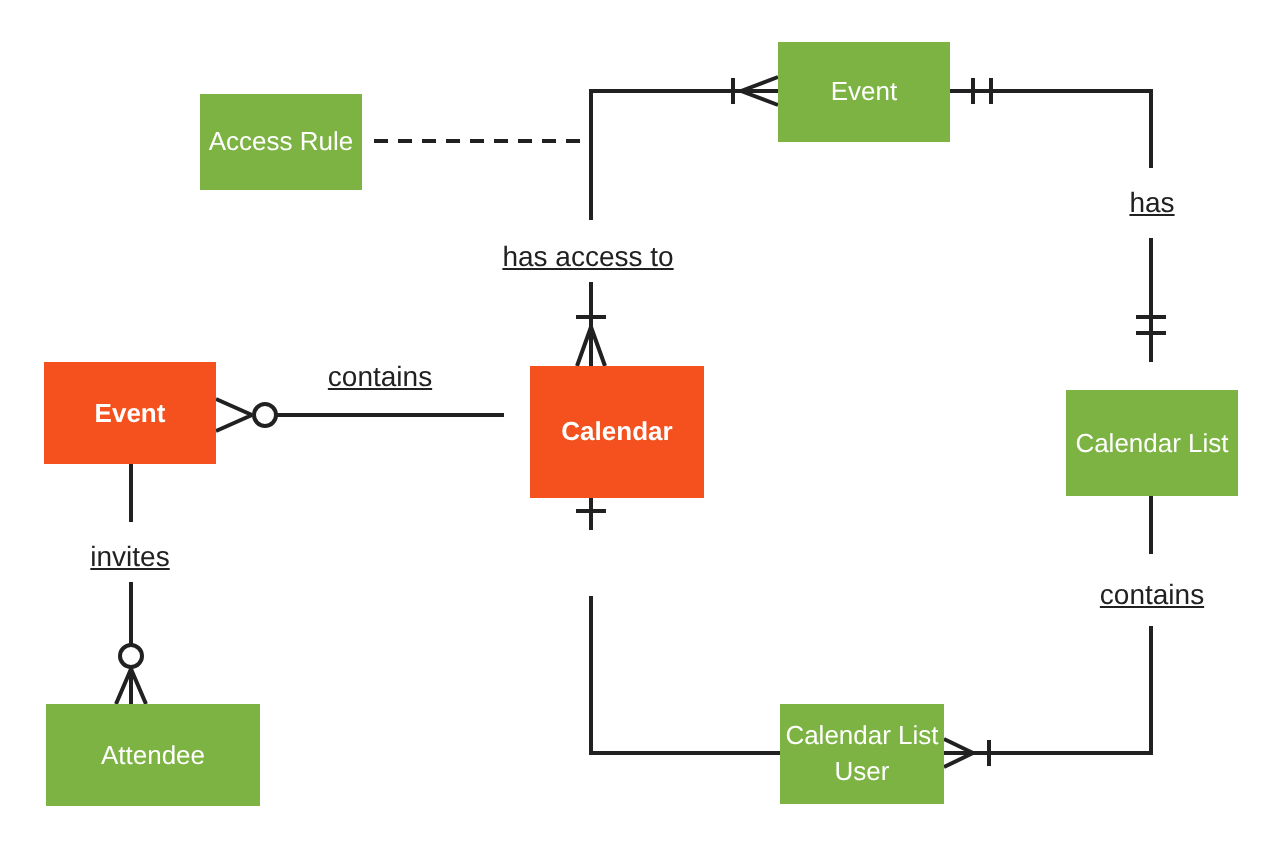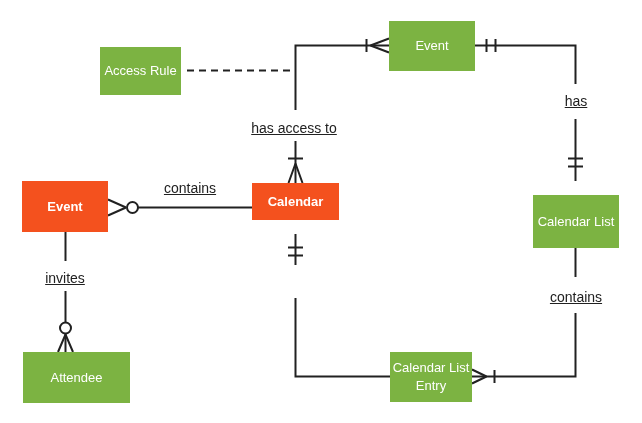--- a/index.html
+++ b/index.html
@@ -88,42 +88,42 @@
       <circle class="node-circle" cx="65.5" cy="328" r="5.5"></circle>
       <path class="wire" d="M65.5,333.5 L65.5,352"></path>
       <path class="wire" d="M65.5,334.5 L58,352 M65.5,334.5 L73,352"></path>
     </g>
   </svg>
 
   <div class="entity orange" style="left:22px;top:181px;width:86px;height:51px">
     <span>Event</span>
   </div>
 
-  <div class="entity orange" style="left:252px;top:183px;width:87px;height:37px">
+  <div class="entity orange" style="left:265px;top:183px;width:87px;height:66px">
     <span>Calendar</span>
   </div>
 
   <div class="entity green" style="left:389px;top:21px;width:86px;height:50px">
     <span>Event</span>
   </div>
 
   <div class="entity green" style="left:100px;top:47px;width:81px;height:48px">
     <span>Access Rule</span>
   </div>
 
   <div class="entity green" style="left:533px;top:195px;width:86px;height:53px">
     <span>Calendar List</span>
   </div>
 
   <div class="entity green" style="left:23px;top:352px;width:107px;height:51px">
     <span>Attendee</span>
   </div>
 
   <div class="entity green" style="left:390px;top:352px;width:82px;height:50px">
-    <span>Calendar List Entry</span>
+    <span>Calendar List User</span>
   </div>
 
   <div class="rel-label" style="left:190px;top:188px">contains</div>
 
   <div class="rel-label" style="left:294px;top:128px">has access to</div>
 
   <div class="rel-label" style="left:576px;top:101px">has</div>
 
 
   <div class="rel-label" style="left:576px;top:297px">contains</div>

